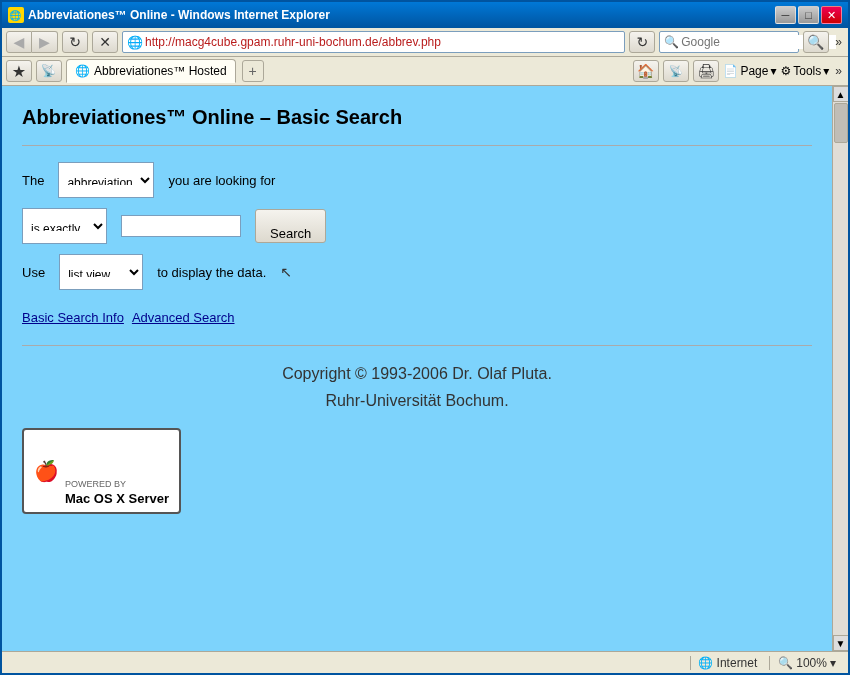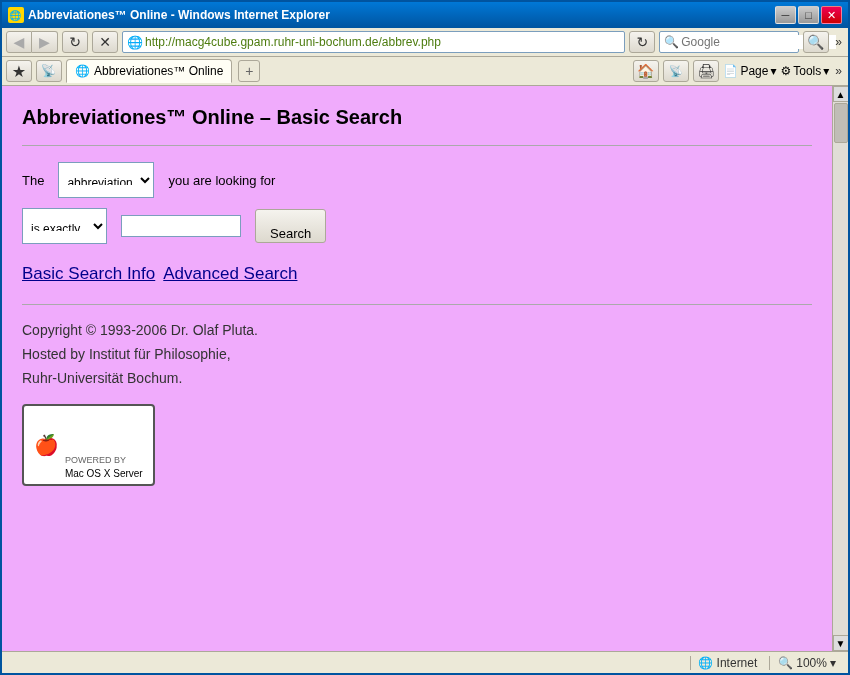--- a/index.html
+++ b/index.html
@@ -42,21 +42,21 @@
     }
     .nav-btn.disabled { color: #aaa; }
     .nav-btn-arrow-group { display: flex; }
     .nav-btn-arrow-group .nav-btn { border-radius: 3px 0 0 3px; }
     .nav-btn-arrow-group .nav-btn:last-child { border-radius: 0 3px 3px 0; border-left: none; }
     .address-input-wrap {
       flex: 1; display: flex; align-items: center;
       border: 1px solid #7b9ebd; background: white; height: 22px; border-radius: 2px; padding: 0 4px;
     }
     .address-favicon { width: 14px; height: 14px; margin-right: 4px; }
-    .address-input { border: none; outline: none; flex: 1; font-size: 12px; color: #4d7c0f; }
+    .address-input { border: none; outline: none; flex: 1; font-size: 12px; color: #b91c1c; }
     .search-input { border: none; outline: none; flex: 1; font-size: 12px; background: white; }
     .tab {
       display: flex; align-items: center; gap: 4px; padding: 3px 8px;
       background: #ece9d8; border: 1px solid #aca899; border-bottom: none;
       border-radius: 4px 4px 0 0; font-size: 12px; cursor: pointer; height: 24px;
       background: linear-gradient(to bottom, #f5f3ee, #ddd9ce);
     }
     .tab.active { background: #fffef5; border-bottom: 1px solid #fffef5; }
     .tab-add { width: 22px; height: 22px; border: 1px solid #aca899; border-radius: 3px; display: flex; align-items: center; justify-content: center; cursor: pointer; font-size: 14px; color: #666; margin-left: 2px; background: #ece9d8; }
 
@@ -64,56 +64,56 @@
     .content-area {
       flex: 1; display: flex; background: #fffef0; overflow: hidden;
     }
     .scrollbar-right {
       width: 16px; background: #ece9d8; border-left: 1px solid #aca899; display: flex; flex-direction: column; align-items: center;
     }
     .scroll-btn { width: 16px; height: 16px; background: #ddd; border: 1px solid #aca899; display: flex; align-items: center; justify-content: center; font-size: 10px; cursor: pointer; }
     .scroll-track { flex: 1; background: #e0ddd6; width: 100%; }
     .scroll-thumb { width: 14px; height: 40px; background: #c0bdb6; margin: 1px auto; border: 1px solid #aca899; border-radius: 2px; }
 
-    .main-content { flex: 1; padding: 20px 20px; overflow-y: auto; background: #f0abfc; }
+    .main-content { flex: 1; padding: 20px 20px; overflow-y: auto; background: #7dd3fc; }
 
     .page-title {
       font-size: 20px; font-weight: bold; color: #000; margin-bottom: 16px;
     }
     .divider { border: none; border-top: 1px solid #aaa; margin: 10px 0 16px 0; }
 
     .search-form { margin-top: 16px; }
     .form-row { display: flex; align-items: center; gap: 14px; margin-bottom: 10px; font-size: 13px; }
     .form-select {
       border: 1px solid #7b9ebd; background: white; padding: 12px 4px; font-size: 12px;
       appearance: auto; height: 36px; cursor: pointer;
     }
     .form-text-input {
       border: 1px solid #7b9ebd; height: 22px; padding: 0 4px; font-size: 12px; width: 120px; background: white;
     }
     .search-button {
       padding: 16px 14px; height: 24px; background: linear-gradient(to bottom, #f5f3ee, #ddd9ce);
       border: 1px solid #aca899; border-radius: 3px; font-size: 13px; cursor: pointer;
     }
 
-    .links-row { display: flex; gap: 8px; margin-top: 20px; font-size: 17px; }
+    .links-row { display: flex; gap: 8px; margin-top: 20px; font-size: 13px; }
     .page-link { color: #00008b; text-decoration: underline; cursor: pointer; }
 
     .footer-divider { border: none; border-top: 1px solid #aaa; margin: 20px 0 14px 0; }
-    .copyright { font-size: 14px; color: #333; line-height: 1.7; }
+    .copyright { font-size: 16px; color: #333; line-height: 1.7; text-align: center; }
 
     .macos-badge {
       display: inline-flex; align-items: center; gap: 6px;
       border: 2px solid #555; border-radius: 4px; padding: 4px 10px; margin-top: 14px;
       background: white; cursor: pointer;
     }
     .macos-badge-icon { font-size: 20px; }
     .macos-badge-text { font-size: 10px; line-height: 1.3; margin-top: 45px; }
     .macos-badge-text .powered-by { font-size: 9px; color: #666; display: block; }
-    .macos-badge-text .mac-name { font-size: 10px; font-weight: normal; color: #000; display: block; text-align: right; }
+    .macos-badge-text .mac-name { font-size: 13px; font-weight: bold; color: #000; display: block; text-align: right; }
 
     
     .status-bar {
       height: 22px; background: #ece9d8; border-top: 1px solid #aca899;
       display: flex; align-items: center; padding: 0 4px; gap: 4px; flex-shrink: 0;
     }
     .status-text { flex: 1; font-size: 12px; color: #333; padding-left: 4px; }
     .status-zone { display: flex; align-items: center; gap: 3px; font-size: 12px; color: #333; border-left: 1px solid #aca899; padding: 0 8px; }
     .status-zoom { display: flex; align-items: center; gap: 3px; font-size: 12px; color: #333; border-left: 1px solid #aca899; padding: 0 8px; }
     .expand-btn { font-size: 12px; cursor: pointer; color: #333; padding: 2px; }
@@ -153,21 +153,21 @@
     </div>
     <div class="nav-btn">🔍</div>
     <div class="expand-btn">»</div>
   </div>
 
   <div style="background:#ece9d8; border-bottom: 1px solid #aca899; display:flex; align-items:center; padding: 2px 4px; gap:4px;">
     <div class="nav-btn" style="font-size:16px;">★</div>
     <div class="nav-btn" style="font-size:12px;">📡</div>
     <div class="tab active">
       <span style="font-size:12px;">🌐</span>
-      <span>Abbreviationes™ Online</span>
+      <span>Abbreviationes™ Hosted</span>
     </div>
     <div class="tab-add">+</div>
     <div style="margin-left:auto; display:flex; align-items:center; gap:4px;">
       <div class="nav-btn">🏠</div>
       <div class="nav-btn" style="font-size:11px;">📡</div>
       <div class="nav-btn">🖨</div>
       <div style="display:flex; align-items:center; gap:2px; cursor:pointer; font-size:12px;">
         <span>📄</span>
         <span>Page</span>
         <span>▾</span>
@@ -201,34 +201,42 @@
         <div class="form-row">
           <select class="form-select">
             <option value="is exactly">is exactly</option>
             <option value="starts with">starts with</option>
             <option value="contains">contains</option>
           </select>
           <input class="form-text-input" type="text" value="" style="">
           <button class="search-button">Search</button>
         </div>
 
+        <div class="form-row">
+          <span>Use</span>
+          <select class="form-select">
+            <option value="list view">list view</option>
+            <option value="table view">table view</option>
+          </select>
+          <span>to display the data.</span>
+          <span style="color:#333; font-size:14px;">↖</span>
+        </div>
       </div>
 
       
       <div class="links-row">
         <a class="page-link">Basic Search Info</a>
         <a class="page-link">Advanced Search</a>
       </div>
 
       <hr class="footer-divider">
 
       
       <div class="copyright">
         <div>Copyright © 1993-2006 Dr. Olaf Pluta.</div>
-        <div>Hosted by Institut für Philosophie,</div>
         <div>Ruhr-Universität Bochum.</div>
       </div>
 
       
       <div class="macos-badge">
         <span class="macos-badge-icon">🍎</span>
         <div class="macos-badge-text">
           <span class="powered-by">POWERED BY</span>
           <span class="mac-name">Mac OS X Server</span>
         </div>

